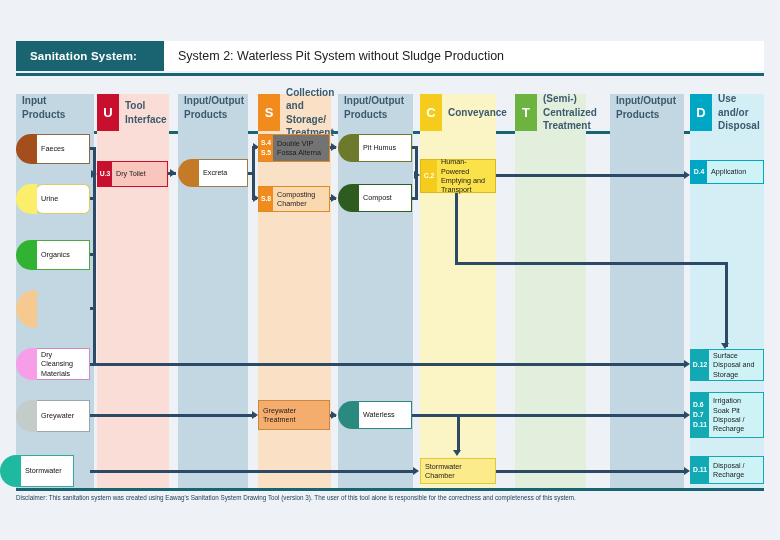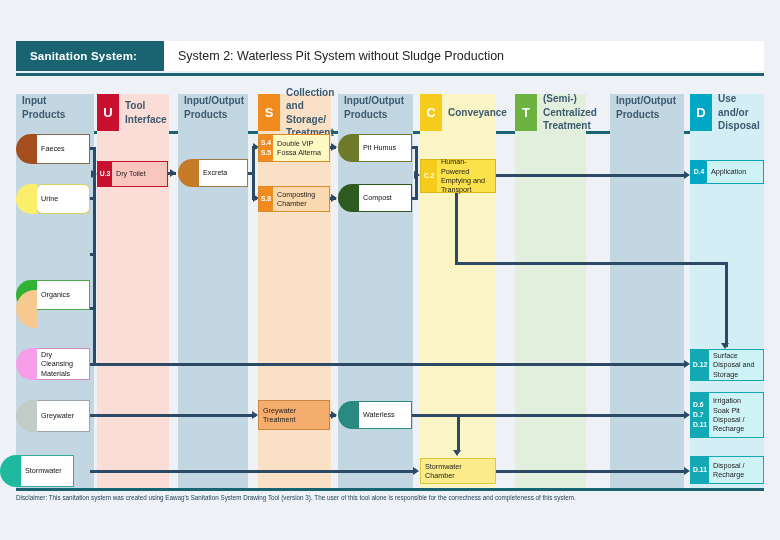--- a/index.html
+++ b/index.html
@@ -186,21 +186,21 @@
 
   <div id="nodes">
       <div class="prod" style="left: 16px; top: 134px; width: 74px; height: 30px;">
         <div class="cap" style="background: rgb(163, 78, 28); border-radius: 15px 0px 0px 15px;"></div>
         <div class="body" style="border-color: rgb(138, 106, 74);">Faeces</div>
       </div>
       <div class="prod" style="left: 16px; top: 184px; width: 74px; height: 30px;">
         <div class="cap" style="background: rgb(251, 238, 107); border-radius: 15px 0px 0px 15px;"></div>
         <div class="body" style="border-color: rgb(217, 207, 90); border-radius: 6px;">Urine</div>
       </div>
-      <div class="prod" style="left: 16px; top: 240px; width: 74px; height: 30px; margin-top: 40px;">
+      <div class="prod" style="left: 16px; top: 240px; width: 74px; height: 30px;">
         <div class="cap" style="background: rgb(50, 178, 50); border-radius: 15px 0px 0px 15px;"></div>
         <div class="body" style="border-color: rgb(74, 168, 74);">Organics</div>
       </div>
       <div class="prod" style="left: 16px; top: 290px; width: 74px; height: 38px;">
         <div class="cap" style="background: rgb(245, 201, 143); border-radius: 19px 0px 0px 19px;"></div>
       </div>
       <div class="prod" style="left: 16px; top: 348px; width: 74px; height: 32px;">
         <div class="cap" style="background: rgb(247, 158, 232); border-radius: 16px 0px 0px 16px;"></div>
         <div class="body" style="border-color: rgb(208, 138, 196);">Dry Cleansing Materials</div>
       </div>
@@ -225,21 +225,21 @@
         <div class="body" style="border-color: rgb(46, 92, 32);">Compost</div>
       </div>
       <div class="prod" style="left: 338px; top: 401px; width: 74px; height: 28px;">
         <div class="cap" style="background: rgb(42, 138, 128); border-radius: 14px 0px 0px 14px;"></div>
         <div class="body" style="border-color: rgb(42, 138, 128);">Waterless</div>
       </div>
       <div class="node" style="left: 97px; top: 161px; width: 71px; height: 26px; border: 1px solid rgb(200, 16, 46); background: rgb(249, 198, 189);">
         <div class="code" style="background: rgb(200, 16, 46); flex: 0 0 14px; width: 14px;">U.3</div>
         <div class="lbl">Dry Toilet</div>
       </div>
-      <div class="node" style="left: 258px; top: 134px; width: 72px; height: 28px; border: 1px solid rgb(217, 140, 44); background: #fef9c3;">
+      <div class="node" style="left: 258px; top: 134px; width: 72px; height: 28px; border: 1px solid rgb(217, 140, 44); background: #737373;">
         <div class="code" style="background: rgb(242, 139, 30); flex: 0 0 14px; width: 14px;">S.4<br>S.5</div>
         <div class="lbl">Double VIP<br>Fossa Alterna</div>
       </div>
       <div class="node" style="left: 258px; top: 186px; width: 72px; height: 26px; border: 1px solid rgb(217, 140, 44); background: rgb(251, 217, 176);">
         <div class="code" style="background: rgb(242, 139, 30); flex: 0 0 14px; width: 14px;">S.8</div>
         <div class="lbl">Composting<br>Chamber</div>
       </div>
       <div class="node" style="left: 420px; top: 159px; width: 76px; height: 34px; border: 1px solid rgb(217, 184, 27); background: rgb(251, 225, 74);">
         <div class="code" style="background: rgb(245, 204, 27); flex: 0 0 16px; width: 16px;">C.2</div>
         <div class="lbl">Human-Powered<br>Emptying and<br>Transport</div>

